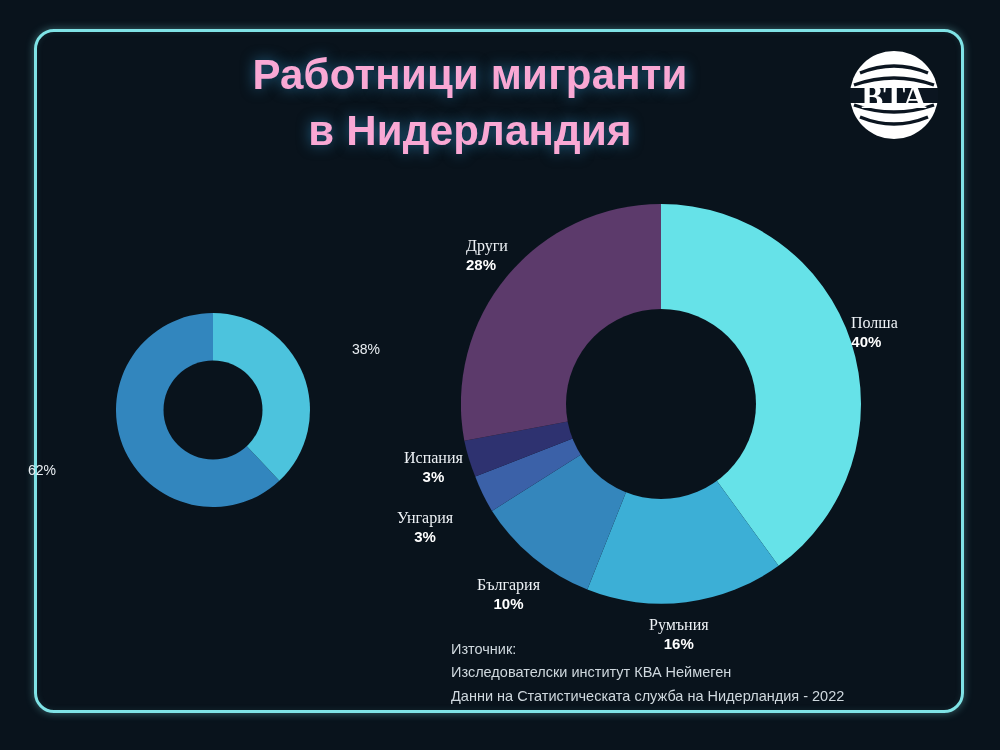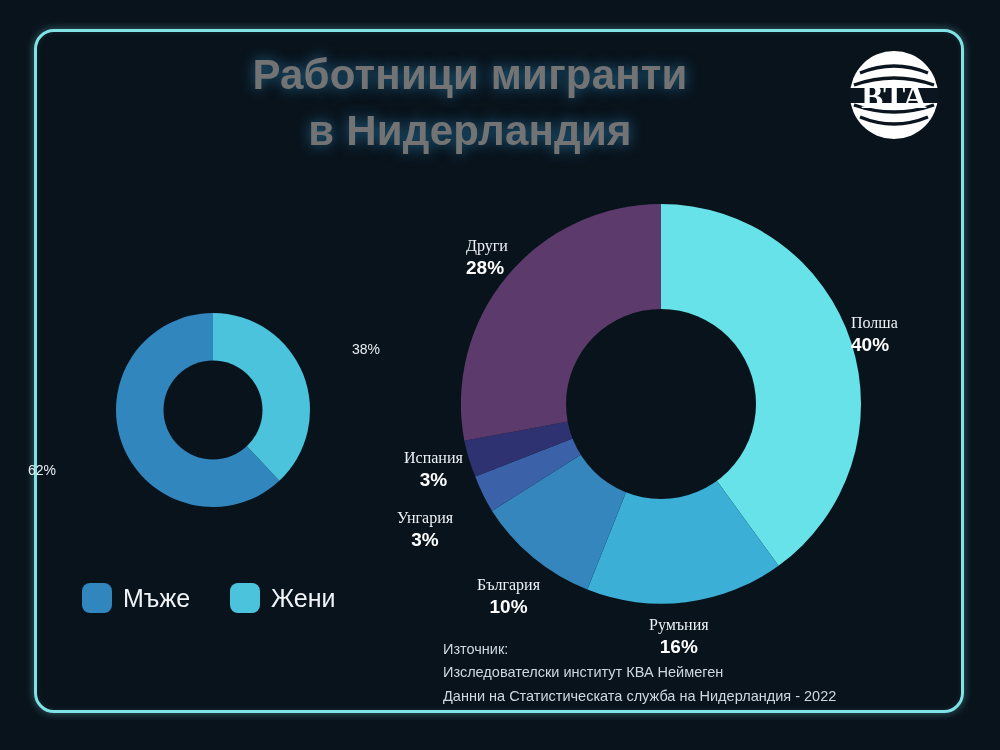--- a/index.html
+++ b/index.html
@@ -29,21 +29,21 @@
     pointer-events: none;
   }
 
   
   #title {
     position: absolute;
     left: 120px;
     top: 47px;
     width: 700px;
     text-align: center;
-    color: #737373;
+    color: #f9a8d4;
     font-size: 42px;
     font-weight: bold;
     line-height: 1.33;
     letter-spacing: 0.2px;
     text-shadow: 0 0 14px rgba(57,169,232,0.55);
   }
   #title .ln { display: block; }
 
   
   #logo {
@@ -75,21 +75,21 @@
   .callout .name {
     display: block;
     font-family: "Liberation Serif", serif;
     font-size: 16px;
     color: #eef2f6;
     line-height: 1.25;
   }
   .callout .val {
     display: block;
     font-family: "Liberation Sans", sans-serif;
-    font-size: 19px;
+    font-size: 15px;
     font-weight: bold;
     color: #ffffff;
     line-height: 1.25;
   }
   .callout.ctr { text-align: center; margin-top: 24px; }
 
   #cl-other   { left: 466px; top: 236px; text-align: left; }
   #cl-other .val { text-align: center; padding-right: 14px; }
   #cl-poland  { left: 851px; top: 313px; text-align: left; }
   #cl-poland .val { text-align: center; padding-right: 16px; }
@@ -125,21 +125,21 @@
 
   
   #source {
     position: absolute;
     left: 443px;
     top: 638px;
     color: #cfd8de;
     font-size: 14.5px;
     line-height: 1.62;
   }
-  #source span { display: block; white-space: nowrap; }
+  #source span { display: block; white-space: nowrap; margin-left: 8px; }
 </style>
 </head>
 <body>
 
 <div id="canvas" style="background: rgb(9, 19, 28);">
 
   <div id="frame"></div>
 
   <div id="title">
     <span class="ln">Работници мигранти</span>
@@ -208,30 +208,20 @@
   <div class="callout ctr" id="cl-bulgaria">
     <span class="name">България</span>
     <span class="val">10%</span>
   </div>
 
   <div class="callout ctr" id="cl-romania">
     <span class="name">Румъния</span>
     <span class="val">16%</span>
   </div>
 
-  <div id="legend">
-    <div class="legend-item">
-      <span class="legend-swatch" id="sw-men" style="background: rgb(50, 134, 190);"></span>
-      <span class="legend-text">Мъже</span>
-    </div>
-    <div class="legend-item">
-      <span class="legend-swatch" id="sw-women" style="background: rgb(76, 195, 221);"></span>
-      <span class="legend-text">Жени</span>
-    </div>
-  </div>
 
   <div id="source">
     <span>Източник:</span>
     <span>Изследователски институт КВА Неймеген</span>
     <span>Данни на Статистическата служба на Нидерландия - 2022</span>
   </div>
 
 </div>
 
 </body></html>

